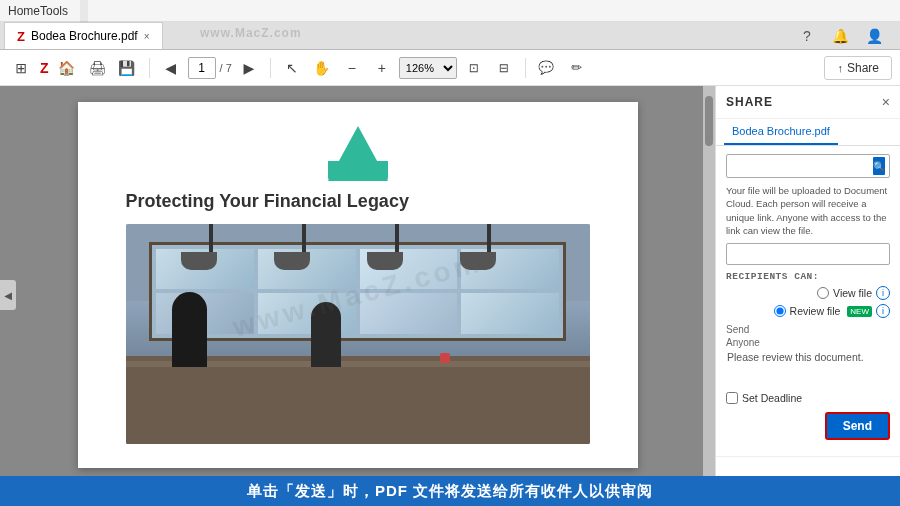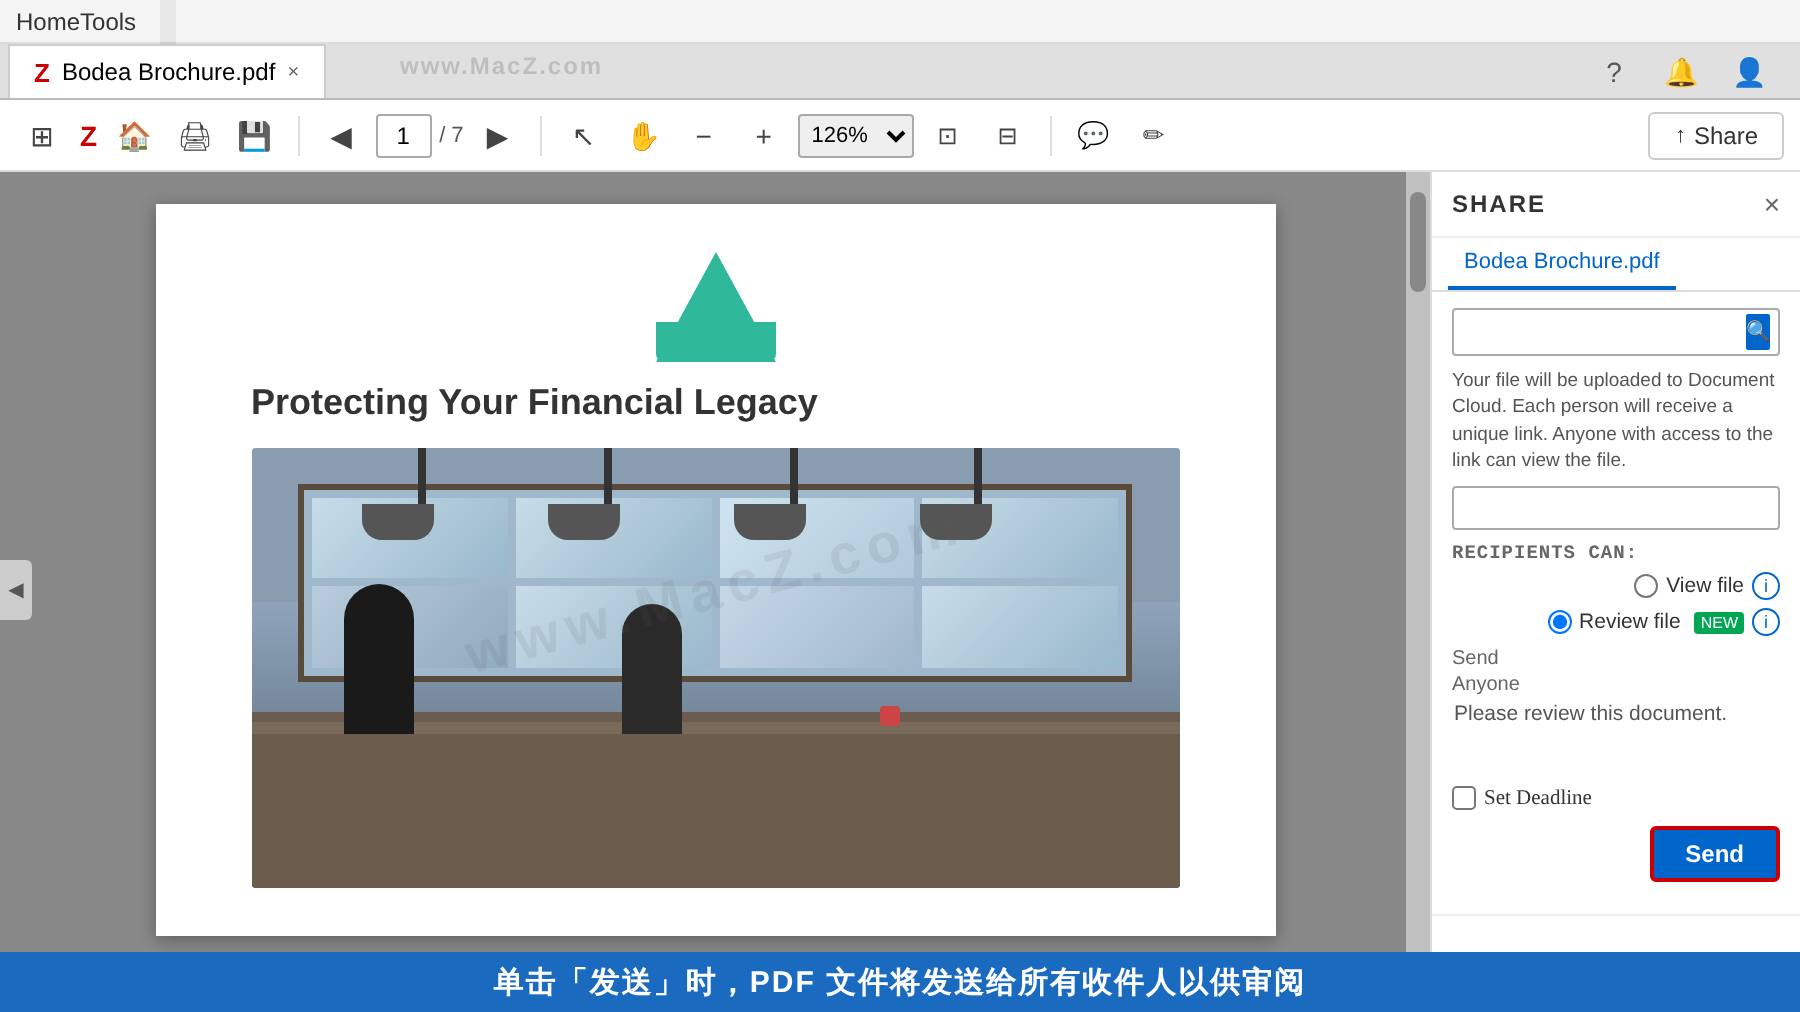--- a/index.html
+++ b/index.html
@@ -357,21 +357,20 @@
       gap: 4px;
       margin-bottom: 8px;
     }
     .deadline-checkbox {
       width: 12px;
       height: 12px;
     }
     .deadline-label {
       font-size: 10.5px;
       color: #333;
-      font-family: Liberation Serif, serif;
     }
     .send-row {
       display: flex;
       justify-content: flex-end;
       margin-bottom: 8px;
     }
     .send-btn {
       background: #0066cc;
       color: white;
       border: 2px solid #cc0000;

